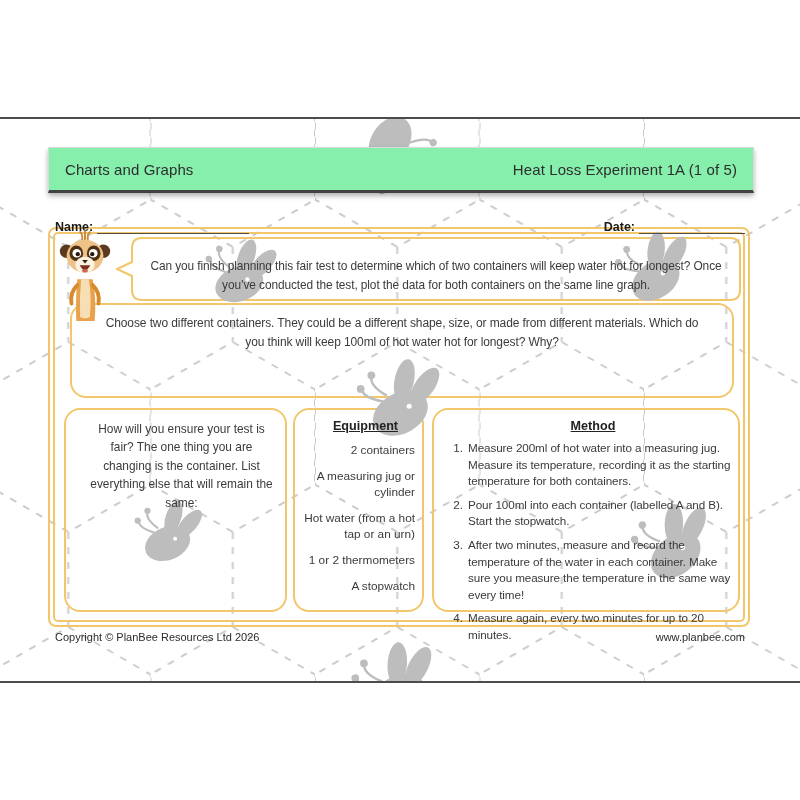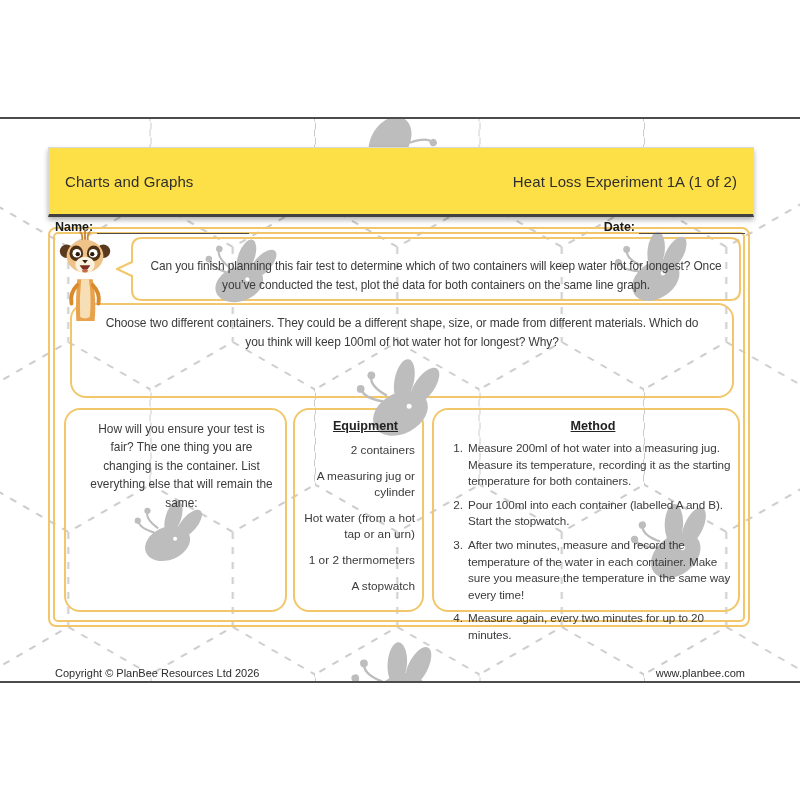--- a/index.html
+++ b/index.html
@@ -4,23 +4,23 @@
 <style>
   html,body{margin:0;padding:0;background:#ffffff;}
   body{width:800px;height:800px;position:relative;overflow:hidden;
        font-family:"Liberation Sans", sans-serif;color:#3b3b3b;}
   
   .page-line{position:absolute;left:0;width:800px;height:2px;background:#4c4c4c;z-index:4;}
   
   .bg-layer{position:absolute;left:0;top:117px;width:800px;height:565px;overflow:hidden;pointer-events:none;}
   .bee-layer{z-index:2;}
   
-  .header-bar{position:absolute;left:48px;top:147px;width:672px;height:42px;background:#fde047;
+  .header-bar{position:absolute;left:48px;top:147px;width:672px;height:42px;background:#86efac;
     border:1px solid #d9d9d9;border-bottom:3px solid #414141;box-shadow:0 3px 5px rgba(0,0,0,0.3);
-    display:flex;justify-content:space-between;align-items:center;padding:12px 16px;z-index:4;}
+    display:flex;justify-content:space-between;align-items:center;padding:0 16px;z-index:4;}
   .header-bar span{font-size:15px;color:#2e2e2e;letter-spacing:0.1px;}
   
   .field-row{position:absolute;left:55px;top:214px;width:690px;height:20px;z-index:3;
     display:flex;justify-content:space-between;align-items:flex-end;font-size:12.5px;}
   .field-label{font-weight:bold;color:#1a1a1a;}
   .fill-line{display:inline-block;border-bottom:1.5px solid #4c4c4c;height:14px;vertical-align:bottom;}
   .name-line{width:152px;margin-left:4px;}
   .date-line{width:106px;margin-left:4px;}
   
   .frame{position:absolute;left:48px;top:227px;width:698px;height:396px;
@@ -44,21 +44,21 @@
   .box-title{position:relative;z-index:3;text-align:center;margin-top:9px;
     font-size:12.6px;font-weight:bold;text-decoration:underline;color:#222;padding-left:14px;}
   .equip-item{position:relative;z-index:3;text-align:right;font-size:11.8px;line-height:1.35;
     margin:10px 7px 0 7px;}
   .method-box{left:432px;top:408px;width:304px;height:200px;}
   .method-list{margin:7px 6px 0 0;padding-left:32px;}
   .method-list li{position:relative;z-index:3;font-size:11.7px;line-height:1.42;
     margin-bottom:7px;padding-left:2px;letter-spacing:-0.1px;}
   
   .footer-row{position:absolute;left:55px;top:631px;width:690px;z-index:3;
-    display:flex;justify-content:space-between;font-size:11px;color:#2b2b2b;margin-top:36px;}
+    display:flex;justify-content:space-between;font-size:11px;color:#2b2b2b;}
   
   .mascot{position:absolute;left:56px;top:229px;width:58px;height:92px;z-index:5;}
 </style>
 </head>
 <body>
 
 <div class="page-line" style="top:117px;"></div>
 <div class="page-line" style="top:681px;"></div>
 
 <svg class="bg-layer" width="800" height="565">
@@ -141,21 +141,21 @@
   <g transform="translate(626,382) scale(0.92) rotate(-10 50 50)">
       <use href="#bee"></use>
     </g>
   <g transform="translate(346,520) scale(0.97) rotate(-8 50 50)">
       <use href="#bee"></use>
     </g>
 </svg>
 
 <div class="header-bar">
   <span>Charts and Graphs</span>
-  <span>Heat Loss Experiment 1A (1 of 2)</span>
+  <span>Heat Loss Experiment 1A (1 of 5)</span>
 </div>
 
 <div class="field-row">
   <span>
     <span class="field-label">Name:</span><span class="fill-line name-line"></span>
   </span>
   <span>
     <span class="field-label">Date:</span><span class="fill-line date-line"></span>
   </span>
 </div>

